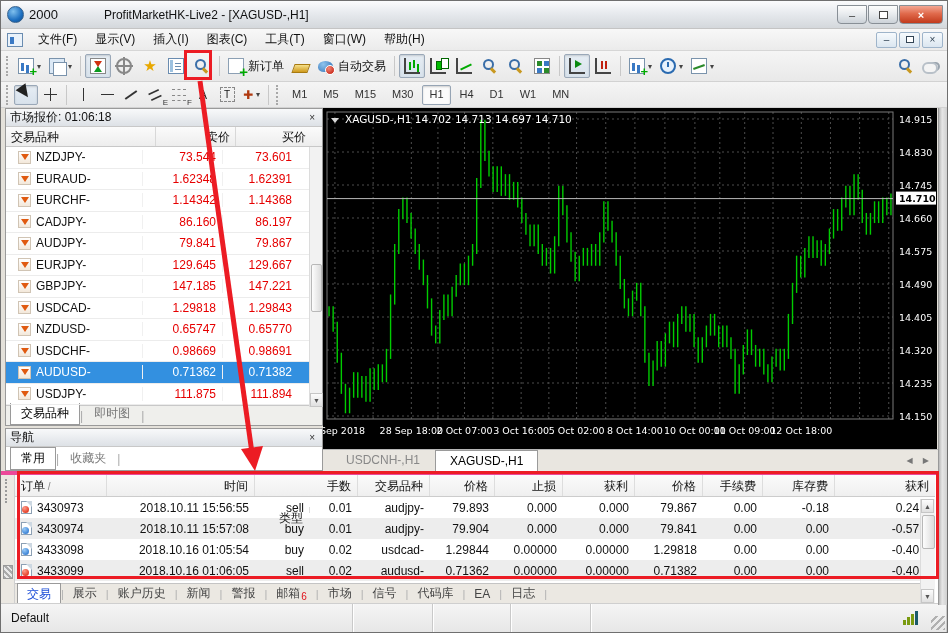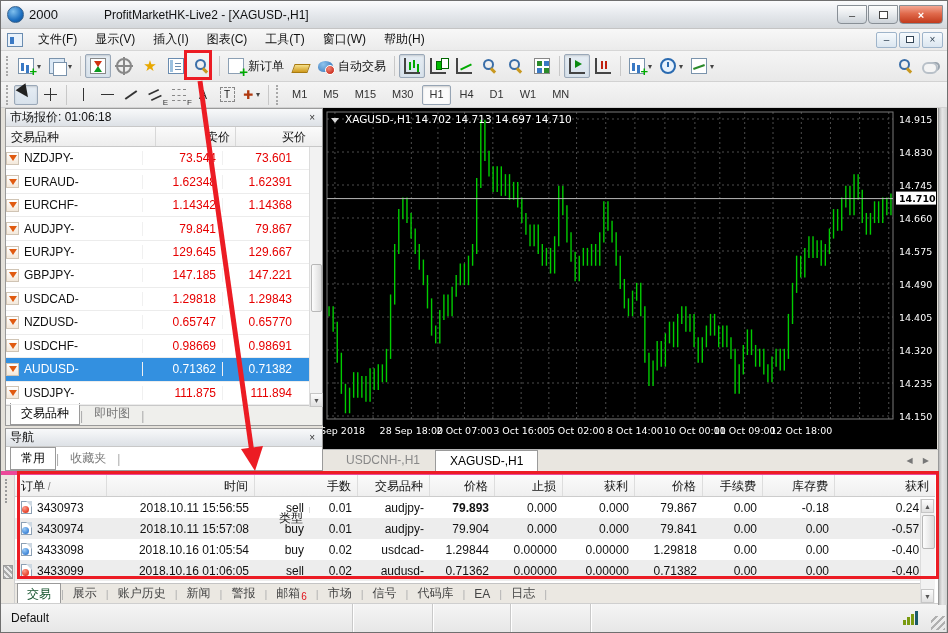--- a/index.html
+++ b/index.html
@@ -52,21 +52,21 @@
   .panel{border:1px solid #9a9a9a;background:#fff;display:flex;flex-direction:column;}
   .panel-title{height:18px;display:flex;align-items:center;padding:0 4px;font-size:12px;
     background:linear-gradient(#f8f9fa,#dde1e6);border-bottom:1px solid #c8c8c8;}
   .panel-close{margin-left:auto;font-size:10px;color:#333;padding:0 3px;cursor:default;}
   
   .mw{height:318px;}
   .mw-header{height:20px;display:flex;background:linear-gradient(#fbfbfb,#ededed);border-bottom:1px solid #c8c8c8;font-size:12px;}
   .mw-header div{padding:2px 5px;border-right:1px solid #d8d8d8;}
   .mw-rows{height:260px;display:flex;flex-direction:column;position:relative;}
   .mw-row{flex:1;display:flex;align-items:center;border-bottom:1px solid #ececec;font-size:12px;}
-  .mw-row .sym{width:137px;display:flex;align-items:center;padding-left:0;border-right:1px solid #f0f0f0;}
+  .mw-row .sym{width:137px;display:flex;align-items:center;padding-left:12px;border-right:1px solid #f0f0f0;}
   .mw-row .bid{width:80px;text-align:right;padding-right:6px;color:#e60000;border-right:1px solid #f0f0f0;}
   .mw-row .ask{width:75px;text-align:right;padding-right:6px;color:#e60000;}
   .mw-row.selected{background:#3390e0;}
   .mw-row.selected .sym,.mw-row.selected .bid,.mw-row.selected .ask{color:#fff;}
   .sym-arrow{width:13px;height:13px;margin-right:5px;border:1px solid #d0c4b4;background:linear-gradient(#fff,#f3e8da);
     display:flex;align-items:center;justify-content:center;}
   .sym-arrow::after{content:"";width:0;height:0;border:4px solid transparent;border-top:6px solid #e05a10;margin-top:4px;}
   .mw-scroll{position:absolute;right:0;top:0;width:13px;height:260px;background:#f2f2f2;border-left:1px solid #dcdcdc;}
   .mw-thumb{position:absolute;left:1px;top:45%;width:11px;height:48px;border:1px solid #b8b8b8;border-radius:2px;
     background:linear-gradient(90deg,#fdfdfd,#dcdcdc);}
@@ -106,21 +106,21 @@
   .doc-ic{width:11px;height:13px;background:#fff;border:1px solid #8ca0b4;position:relative;margin-right:5px;flex:none;}
   .doc-ic::before{content:"";position:absolute;right:-1px;top:-1px;border:3px solid transparent;border-top-color:#cdd8e2;border-right-color:#cdd8e2;}
   .doc-ic::after{content:"";position:absolute;left:0px;bottom:0px;width:7px;height:7px;border-radius:50%;}
   .doc-ic.sell::after{background:radial-gradient(circle at 35% 30%,#ff9c8a,#d81900);}
   .doc-ic.buy::after{background:radial-gradient(circle at 35% 30%,#9ccdf8,#1565c8);}
   .row-close{margin-left:4px;color:#9a9a9a;font-size:10px;}
   .term-scroll{position:absolute;right:0;top:24px;width:15px;height:104px;background:#f2f2f2;border-left:1px solid #dcdcdc;z-index:6;}
   
   .term-tabs{height:20px;display:flex;align-items:center;background:#ebe8e2;border-top:1px solid #c4c4c4;padding-left:2px;}
   .ttab{padding:2px 9px;font-size:12px;color:#444;position:relative;}
-  .ttab.active{background:#fff;border:1px solid #9a9a9a;border-bottom:none;color:#14532d;}
+  .ttab.active{background:#fff;border:1px solid #9a9a9a;border-bottom:none;color:#1d4ed8;}
   .ttab .badge{color:#e0101a;font-size:10px;position:relative;top:3px;margin-left:1px;}
   .ttab-sep{color:#b0b0b0;font-size:11px;}
   
   .statusbar{height:29px;display:flex;align-items:center;background:linear-gradient(#f5f5f5,#e7e7e7);
     border-top:1px solid #cfcfcf;font-size:12px;position:relative;}
   .sb-cell{height:100%;display:flex;align-items:center;padding:0 10px;border-right:1px solid #c9c9c9;box-shadow:1px 0 0 #fff;}
   .sb-help{width:232px;} .sb-profile{width:352px;} .sb-c3{width:80px;} .sb-c4{width:78px;} .sb-c5{width:80px;}
   .sb-last{flex:1;justify-content:flex-end;padding-right:28px;}
   .conn{display:flex;align-items:flex-end;height:14px;}
   .conn i{display:block;width:3px;margin-left:1px;background:#7a9a10;}
@@ -407,20 +407,28 @@
               <div class="bid">1.62348</div>
               <div class="ask">1.62391</div>
             </div>
             <div class="mw-row">
               <div class="sym">
                 <span class="sym-arrow"></span>
                 <span>EURCHF-</span>
               </div>
               <div class="bid">1.14342</div>
               <div class="ask">1.14368</div>
+            </div>
+            <div class="mw-row">
+              <div class="sym">
+                <span class="sym-arrow"></span>
+                <span>CADJPY-</span>
+              </div>
+              <div class="bid">86.160</div>
+              <div class="ask">86.197</div>
             </div>
             <div class="mw-row">
               <div class="sym">
                 <span class="sym-arrow"></span>
                 <span>AUDJPY-</span>
               </div>
               <div class="bid">79.841</div>
               <div class="ask">79.867</div>
             </div>
             <div class="mw-row">
@@ -734,21 +742,21 @@
         <div id="term-rows">
             <div class="t-row">
               <div class="t-cell" style="width: 92px; display: flex; align-items: center;">
                 <span class="doc-ic sell"></span>
                 <span>3430973</span>
               </div>
               <div class="t-cell num" style="width: 148px;">2018.10.11 15:56:55</div>
               <div class="t-cell num" style="width: 55px;">sell</div>
               <div class="t-cell num" style="width: 48px;">0.01</div>
               <div class="t-cell num" style="width: 72px;">audjpy-</div>
-              <div class="t-cell num" style="width: 65px; font-weight: bold;">79.893</div>
+              <div class="t-cell num" style="width: 65px;">79.893</div>
               <div class="t-cell num" style="width: 68px;">0.000</div>
               <div class="t-cell num" style="width: 72px;">0.000</div>
               <div class="t-cell num" style="width: 68px;">79.867</div>
               <div class="t-cell num" style="width: 60px;">0.00</div>
               <div class="t-cell num" style="width: 72px;">-0.18</div>
               <div class="t-cell num" style="flex: 1 1 0%;">0.24</div>
               <span class="row-close">×</span>
             </div>
             <div class="t-row alt">
               <div class="t-cell" style="width: 92px; display: flex; align-items: center;">

